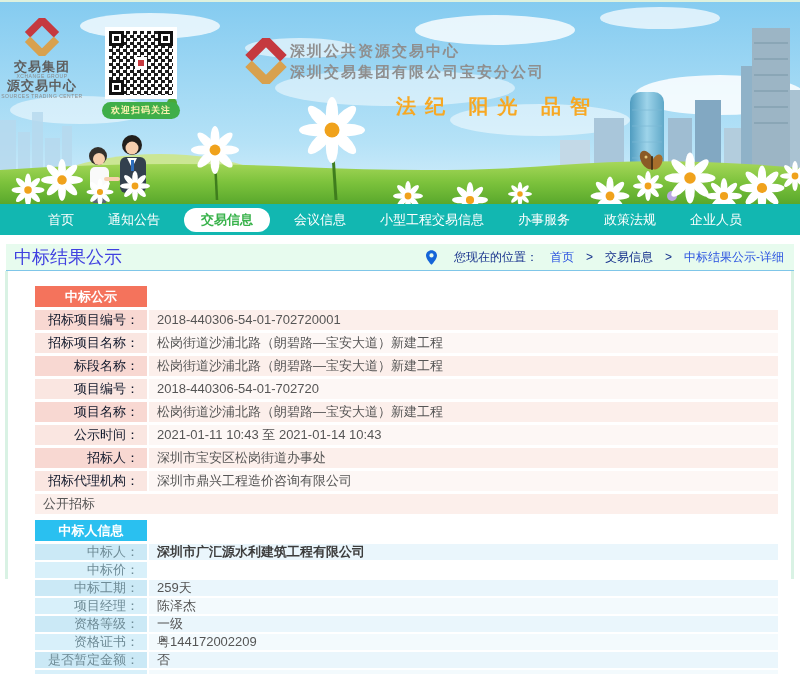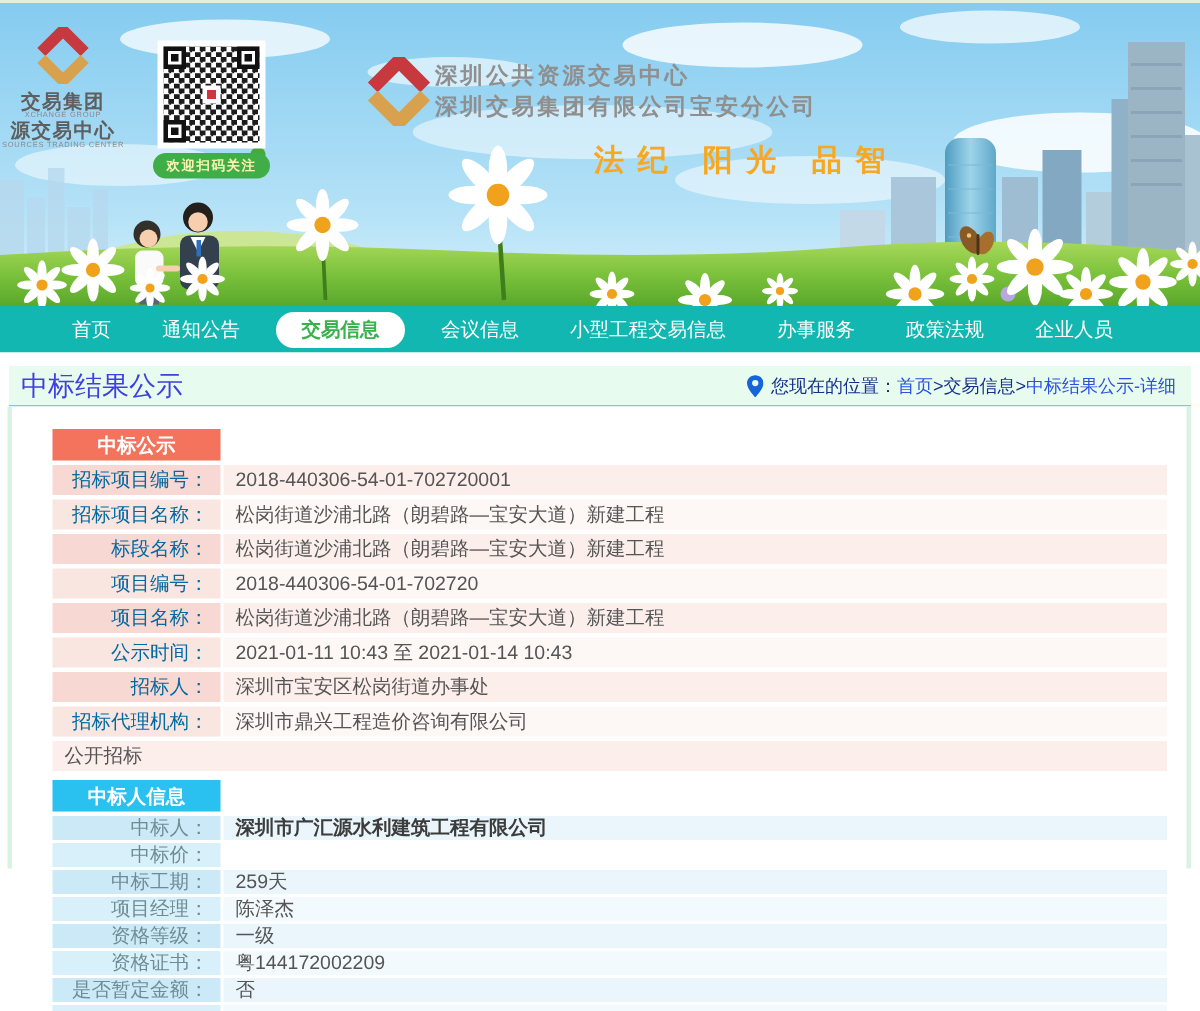--- a/index.html
+++ b/index.html
@@ -40,21 +40,21 @@
   .nav-item { color:#ffffff; font-size:13px; padding:3px 10px; cursor:pointer; white-space:nowrap; }
   .nav-item.active { background:#ffffff; color:var(--nav_active_text,#38b24a);
     border-radius:13px; padding:3px 17px; font-weight:bold; }
 
   
   .bc-gap { height:9px; background:#fff; }
   .breadcrumb { margin:0 6px; height:27px; background:var(--breadcrumb_bg,#e7fbee);
     border-bottom:1px solid #7fc6e8; display:flex; align-items:center; justify-content:space-between;
     padding:0 10px 0 8px; }
   .bc-title { font-size:18px; color:var(--title_blue,#4040e0); }
-  .crumbs { display:flex; align-items:center; gap:0; font-size:12px; }
+  .crumbs { display:flex; align-items:center; gap:12px; font-size:12px; }
   .crumbs .navy { color:#16318c; }
   .crumbs .blue { color:var(--link_blue,#2a52e0); cursor:pointer; text-decoration:none; }
   .pin { width:11px; height:15px; margin-right:5px; }
 
   
   .content { position:relative; width:800px; height:308px; background:#fff; }
   .edge { position:absolute; top:0; bottom:0; width:3px; background:#d9f2e4; }
   .edge.l { left:5px; } .edge.r { left:791px; }
 
   .section { margin-left:35px; width:743px; }
@@ -65,21 +65,21 @@
     color:#fff; font-size:13px; font-weight:bold; margin-bottom:3px; }
   .sec-announce .sec-header { background:var(--announce_header_bg,#f4735c); }
   .sec-winner .sec-header { background:var(--winner_header_bg,#2ac0f0); }
 
   .row { display:flex; margin-bottom:3px; }
   .row .lbl { width:112px; padding-right:8px; margin-right:2px; text-align:right;
     font-size:13px; }
   .row .val { flex:1; padding-left:8px; font-size:13px; color:#555; }
 
   .sec-announce .row { height:20px; }
-  .sec-announce .lbl { line-height:20px; color:#0369a1; }
+  .sec-announce .lbl { line-height:20px; color:#0f172a; }
   .sec-announce .val { line-height:20px; }
   .sec-announce .row:nth-child(odd) .lbl { background:#f8d8d2; }
   .sec-announce .row:nth-child(odd) .val { background:#fcefeb; }
   .sec-announce .row:nth-child(even) .lbl { background:#fae6e1; }
   .sec-announce .row:nth-child(even) .val { background:#fdf7f5; }
 
   .sec-winner .row { height:16px; margin-bottom:2px; }
   .sec-winner .lbl { line-height:16px; color:#6e8b96; }
   .sec-winner .val { line-height:16px; }
   .sec-winner .rows .row:nth-child(odd) .lbl { background:#cbe9f6; }

